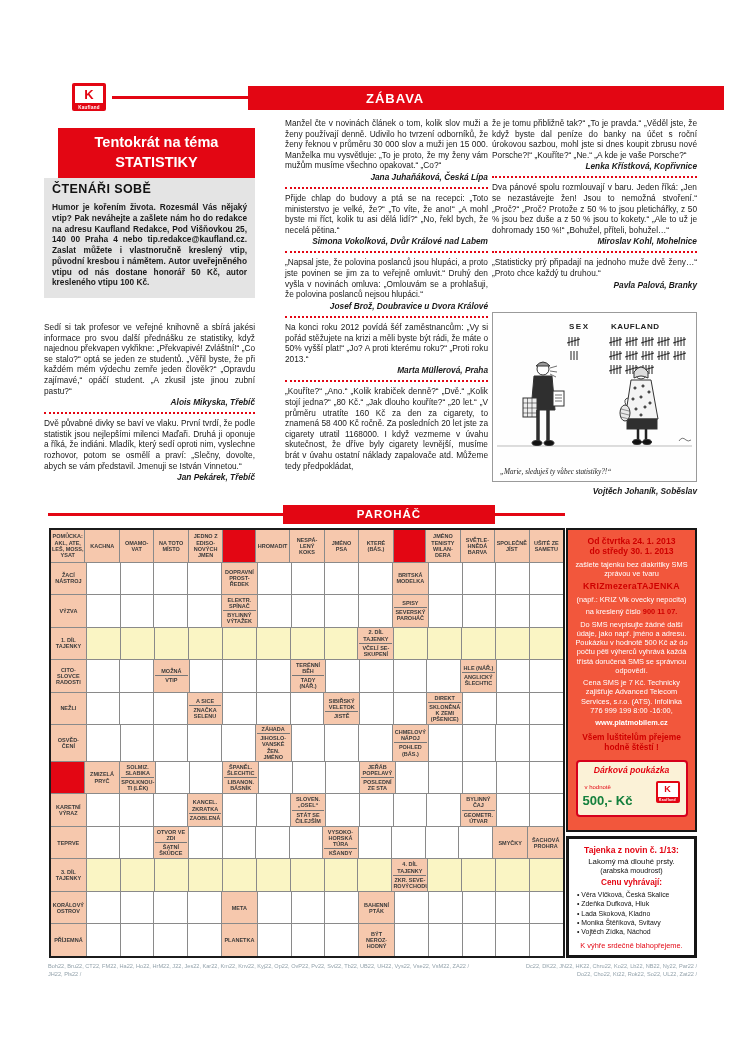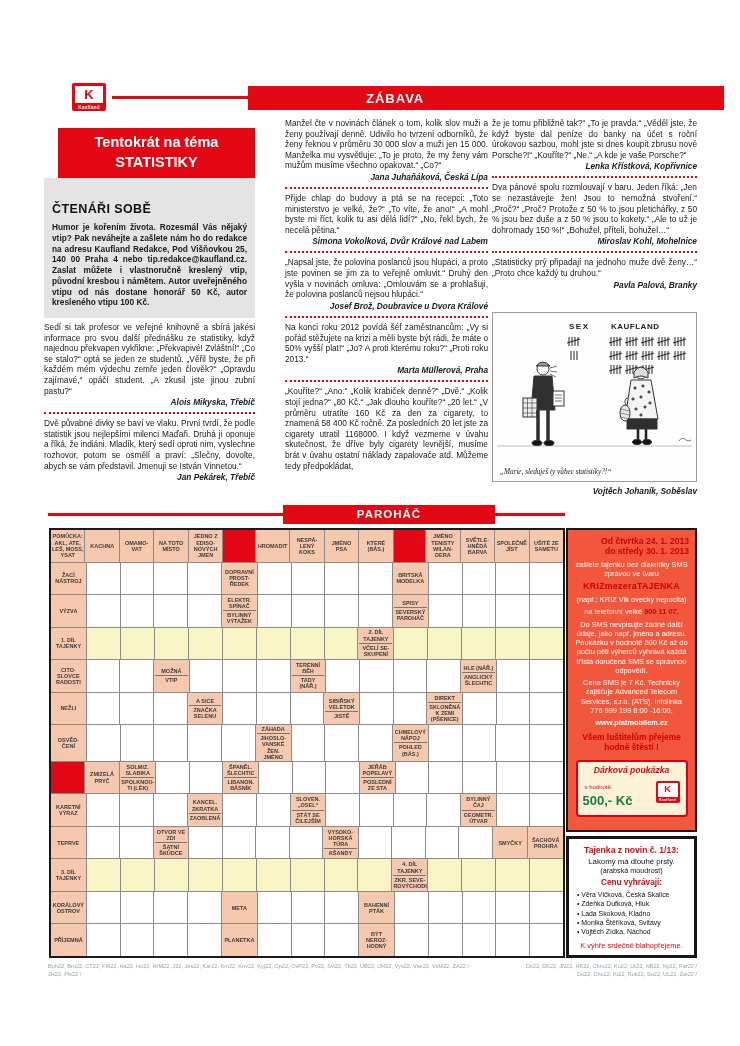--- a/index.html
+++ b/index.html
@@ -11,21 +11,21 @@
   .logo { position:absolute; left:72px; top:83px; width:34px; height:28px; background:#e30613; border-radius:2px; }
   .logo-inner { position:absolute; left:3px; right:3px; top:3px; bottom:8px; background:#fff; display:flex; align-items:center; justify-content:center; }
   .logo-k { color:#e30613; font-weight:800; font-size:13px; line-height:1; }
   .logo-word { position:absolute; left:0; right:0; bottom:1px; color:#fff; font-size:4.5px; font-weight:700; text-align:center; letter-spacing:0.3px; }
   .rule-left { position:absolute; left:112px; top:96px; width:136px; height:3px; background:#e30613; }
   .section-bar { position:absolute; left:248px; top:86px; width:476px; height:24px; background:#e30613; }
   .section-bar span { position:absolute; left:118px; top:5px; color:#fff; font-weight:700; font-size:13px; letter-spacing:1px; }
 
   
   .col-left-topic { position:absolute; left:58px; top:128px; width:197px; height:50px; background:#e30613; color:#fff; display:flex; flex-direction:column; align-items:center; justify-content:center; text-align:right; font-weight:700; font-size:14.5px; line-height:1.35; }
-  .readers-box { position:absolute; left:44px; top:178px; width:211px; background:#e4e4e4; padding:24px 8px 10px; }
+  .readers-box { position:absolute; left:44px; top:178px; width:211px; background:#e4e4e4; padding:4px 8px 10px; }
   .readers-box h2 { font-size:12.5px; font-weight:800; letter-spacing:0.4px; margin-bottom:6px; color:#111; }
   .readers-box p { font-size:8.3px; font-weight:700; line-height:1.3; text-align:justify; color:#1a1a1a; }
   .jokes-col1 { position:absolute; left:44px; top:322px; width:211px; }
   .jokes-col2 { position:absolute; left:285px; top:118px; width:203px; }
   .jokes-col3 { position:absolute; left:492px; top:118px; width:205px; }
   .jtext { font-size:8.3px; line-height:1.28; text-align:justify; color:#1a1a1a; }
   .jauthor { font-size:8.3px; font-weight:700; font-style:italic; text-align:right; margin-top:1px; color:#1a1a1a; }
   .dots { border-top:2px dotted #e30613; margin:5px 0 4px; height:0; }
 
   
@@ -46,21 +46,21 @@
   .cw-white { background:#ffffff; }
   .cw-yellow { background:#faf5c4; }
   .cw-red { background:#e30613; }
   .cw-clue { background:#f6c8ad; font-size:5.5px; font-weight:700; line-height:1.12; text-align:center; color:#3a3a3a; padding:1px; }
   .cw-a, .cw-b { width:100%; }
   .cw-a.split { border-bottom:0.8px solid #777; padding-bottom:1px; margin-bottom:1px; }
 
   
   .panel-orange { position:absolute; left:566px; top:528px; width:131px; height:304px; background:#f2573c; border:2.5px solid #161616; padding:6px 6px 5px; text-align:center; color:#fff; font-size:7.4px; line-height:1.25; }
   .panel-orange .red { color:#cf0000; font-weight:800; }
-  .panel-orange .date { font-size:8.6px; line-height:1.2;text-align:right; }
+  .panel-orange .date { font-size:8.6px; line-height:1.2; }
   .panel-orange p { margin-bottom:3px; }
   .panel-orange .kw { font-size:8.8px; letter-spacing:0.3px; }
   .panel-orange .web { font-weight:800; }
   .panel-orange .wish { font-size:8.4px; line-height:1.2; margin-top:5px; }
   .voucher { margin:7px auto 0; width:112px; height:57px; background:#fbf2d7; border:2px solid #d6001c; border-radius:4px; position:relative; padding:3px 6px; text-align:center; }
   .voucher-title { color:#e30613; font-weight:800; font-style:italic; font-size:8.6px; }
   .voucher-val-label { position:absolute; left:7px; top:22px; color:#e30613; font-size:6px; }
   .voucher-value { position:absolute; left:5px; top:31px; color:#15803d; font-weight:800; font-size:13px; }
   .voucher-logo { position:absolute; right:6px; top:19px; width:24px; height:22px; background:#e30613; border-radius:2px; }
   .voucher-logo .logo-inner { bottom:6px; left:2px; right:2px; top:2px; }
@@ -586,21 +586,21 @@
     </div>
 
   <aside class="panel-orange">
     <p class="red date">
       <span>Od čtvrtka 24. 1. 2013</span><br>
       <span>do středy 30. 1. 2013</span>
     </p>
     <p>zašlete tajenku bez diakritiky SMS zprávou ve tvaru</p>
     <p class="red kw">KRIZmezeraTAJENKA</p>
     <p>(např.: KRIZ Vlk ovecky nepocita)</p>
-    <p><span>na telefonní velké</span>
+    <p><span>na kreslený číslo</span>
        <span class="red">900 11 07.</span></p>
     <p>Do SMS nevpisujte žádné další údaje, jako např. jméno a adresu. Poukázku v hodnotě 500 Kč až do počtu pěti výherců vyhrává každá třístá doručená SMS se správnou odpovědí.</p>
     <p>Cena SMS je 7 Kč. Technicky zajišťuje Advanced Telecom Services, s.r.o. (ATS). Infolinka 776 999 199 8:00 -16:00,</p>
     <p class="web">www.platmobilem.cz</p>
     <p class="red wish">Všem luštitelům přejeme hodně štěstí !</p>
     <div class="voucher">
       <div class="voucher-title">Dárková poukázka</div>
       <div class="voucher-val-label">v hodnotě</div>
       <div class="voucher-value">500,- Kč</div>
       <div class="voucher-logo">

